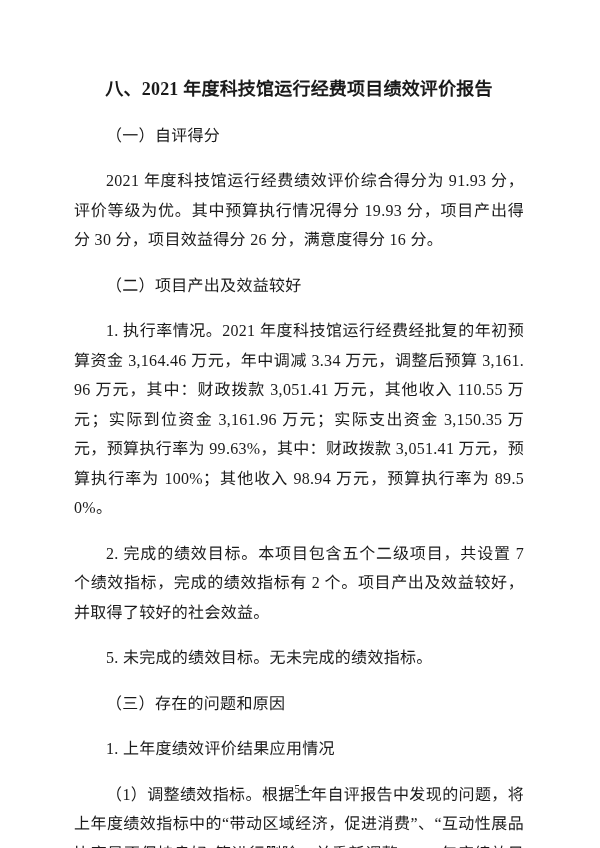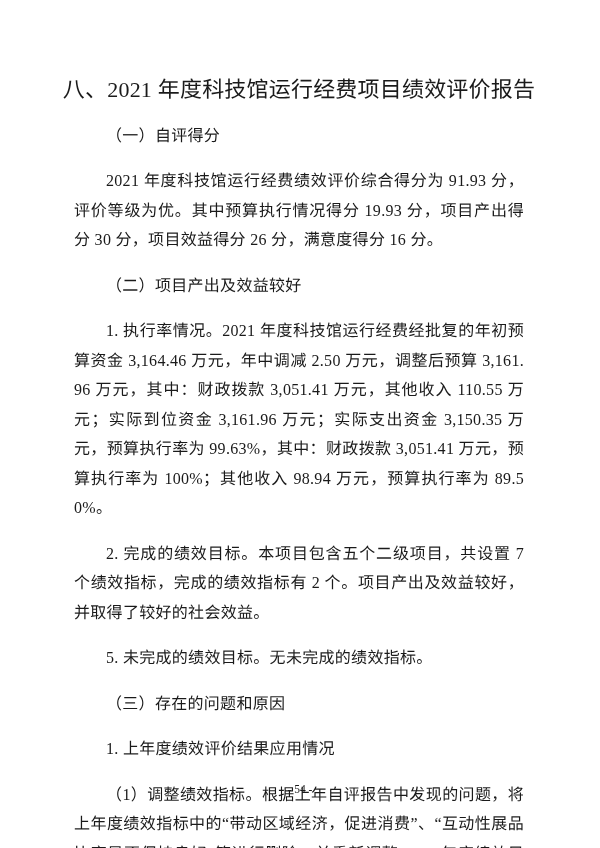--- a/index.html
+++ b/index.html
@@ -17,22 +17,22 @@
     color: #1a1a1a;
   }
   .content {
     position: absolute;
     left: 58px;
     top: 75px;
     width: 482px;
   }
   .doc-title {
     margin: 0;
-    font-size: 22px;
-    font-weight: normal;
+    font-size: 18px;
+    font-weight: bold;
     line-height: 29.5px;
     text-align: center;
     letter-spacing: 0.2px;
     white-space: nowrap;
   }
   p.para {
     margin: 16px;
     font-size: 16px;
     line-height: 29.5px;
     text-align: justify;
@@ -52,21 +52,21 @@
 </style>
 </head>
 <body>
 
 <div class="page">
   <div class="content">
     <h1 class="doc-title">八、2021 年度科技馆运行经费项目绩效评价报告</h1>
     <p class="para">（一）自评得分</p>
     <p class="para">2021 年度科技馆运行经费绩效评价综合得分为 91.93 分，评价等级为优。其中预算执行情况得分 19.93 分，项目产出得分 30 分，项目效益得分 26 分，满意度得分 16 分。</p>
     <p class="para">（二）项目产出及效益较好</p>
-    <p class="para">1. 执行率情况。2021 年度科技馆运行经费经批复的年初预算资金 3,164.46 万元，年中调减 2.50 万元，调整后预算 3,161.96 万元，其中：财政拨款 3,051.41 万元，其他收入 110.55 万元；实际到位资金 3,161.96 万元；实际支出资金 3,150.35 万元，预算执行率为 99.63%，其中：财政拨款 3,051.41 万元，预算执行率为 100%；其他收入 98.94 万元，预算执行率为 89.50%。</p>
+    <p class="para">1. 执行率情况。2021 年度科技馆运行经费经批复的年初预算资金 3,164.46 万元，年中调减 3.34 万元，调整后预算 3,161.96 万元，其中：财政拨款 3,051.41 万元，其他收入 110.55 万元；实际到位资金 3,161.96 万元；实际支出资金 3,150.35 万元，预算执行率为 99.63%，其中：财政拨款 3,051.41 万元，预算执行率为 100%；其他收入 98.94 万元，预算执行率为 89.50%。</p>
     <p class="para">2. 完成的绩效目标。本项目包含五个二级项目，共设置 7 个绩效指标，完成的绩效指标有 2 个。项目产出及效益较好，并取得了较好的社会效益。</p>
     <p class="para">5. 未完成的绩效目标。无未完成的绩效指标。</p>
     <p class="para">（三）存在的问题和原因</p>
     <p class="para">1. 上年度绩效评价结果应用情况</p>
     <p class="para">（1）调整绩效指标。根据上年自评报告中发现的问题，将上年度绩效指标中的“带动区域经济，促进消费”、“互动性展品比率是否保持良好”等进行删除，并重新调整 2021 年度绩效目标和指标。</p>
   </div>
   <div class="page-footer">- 54 -</div>
 </div>
 
 </body></html>

